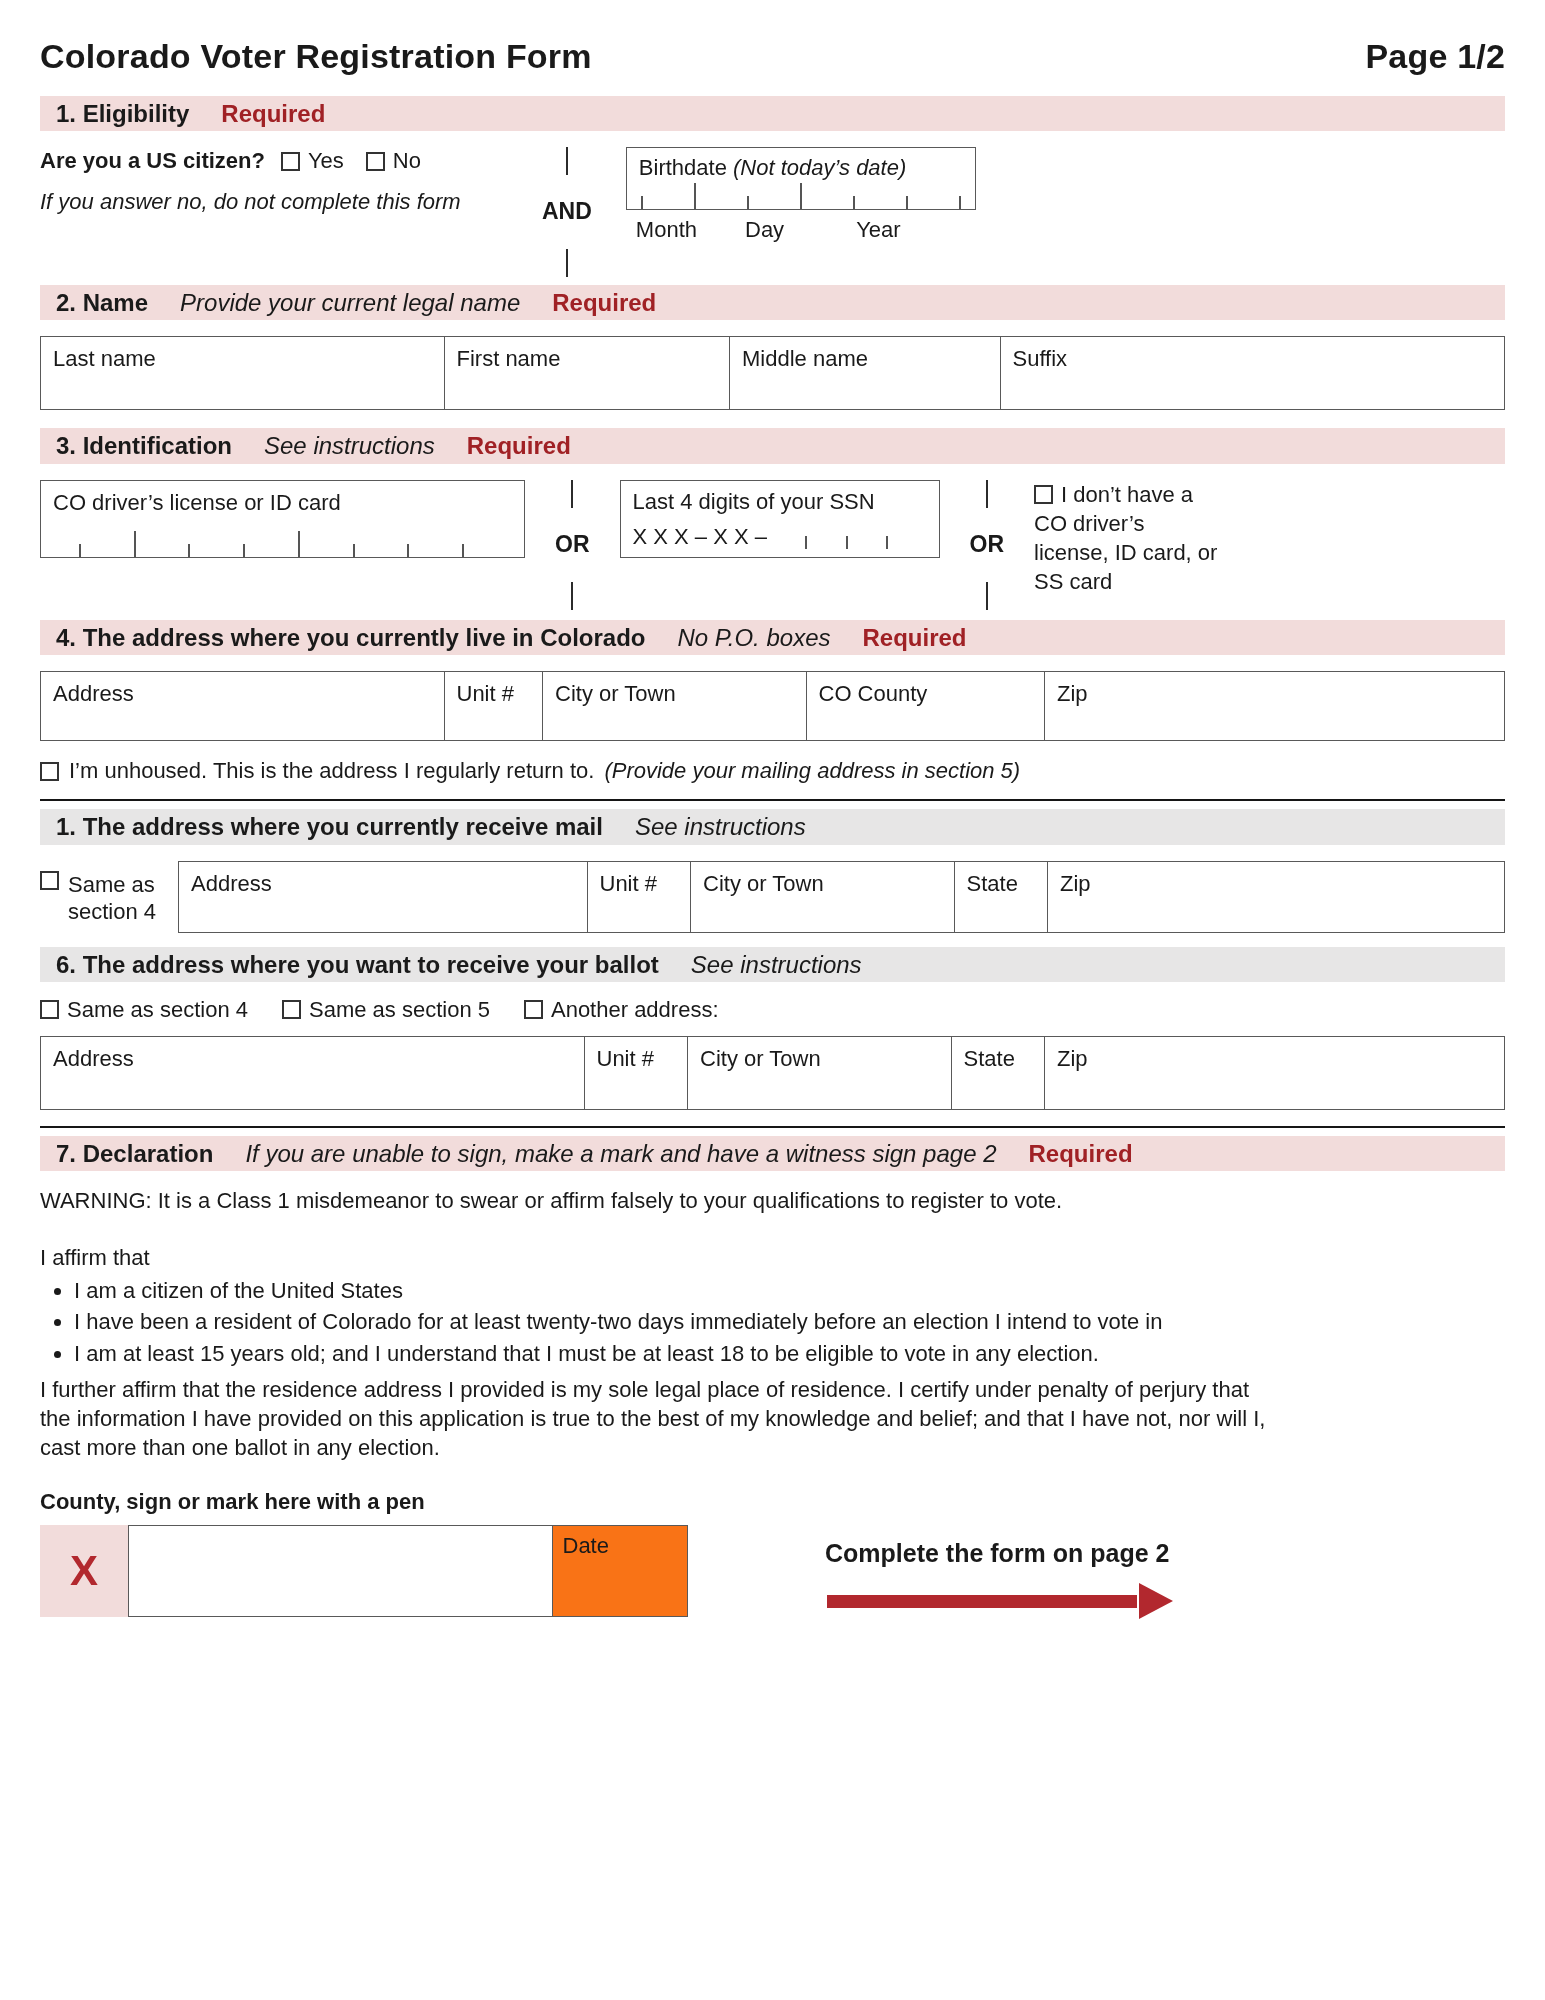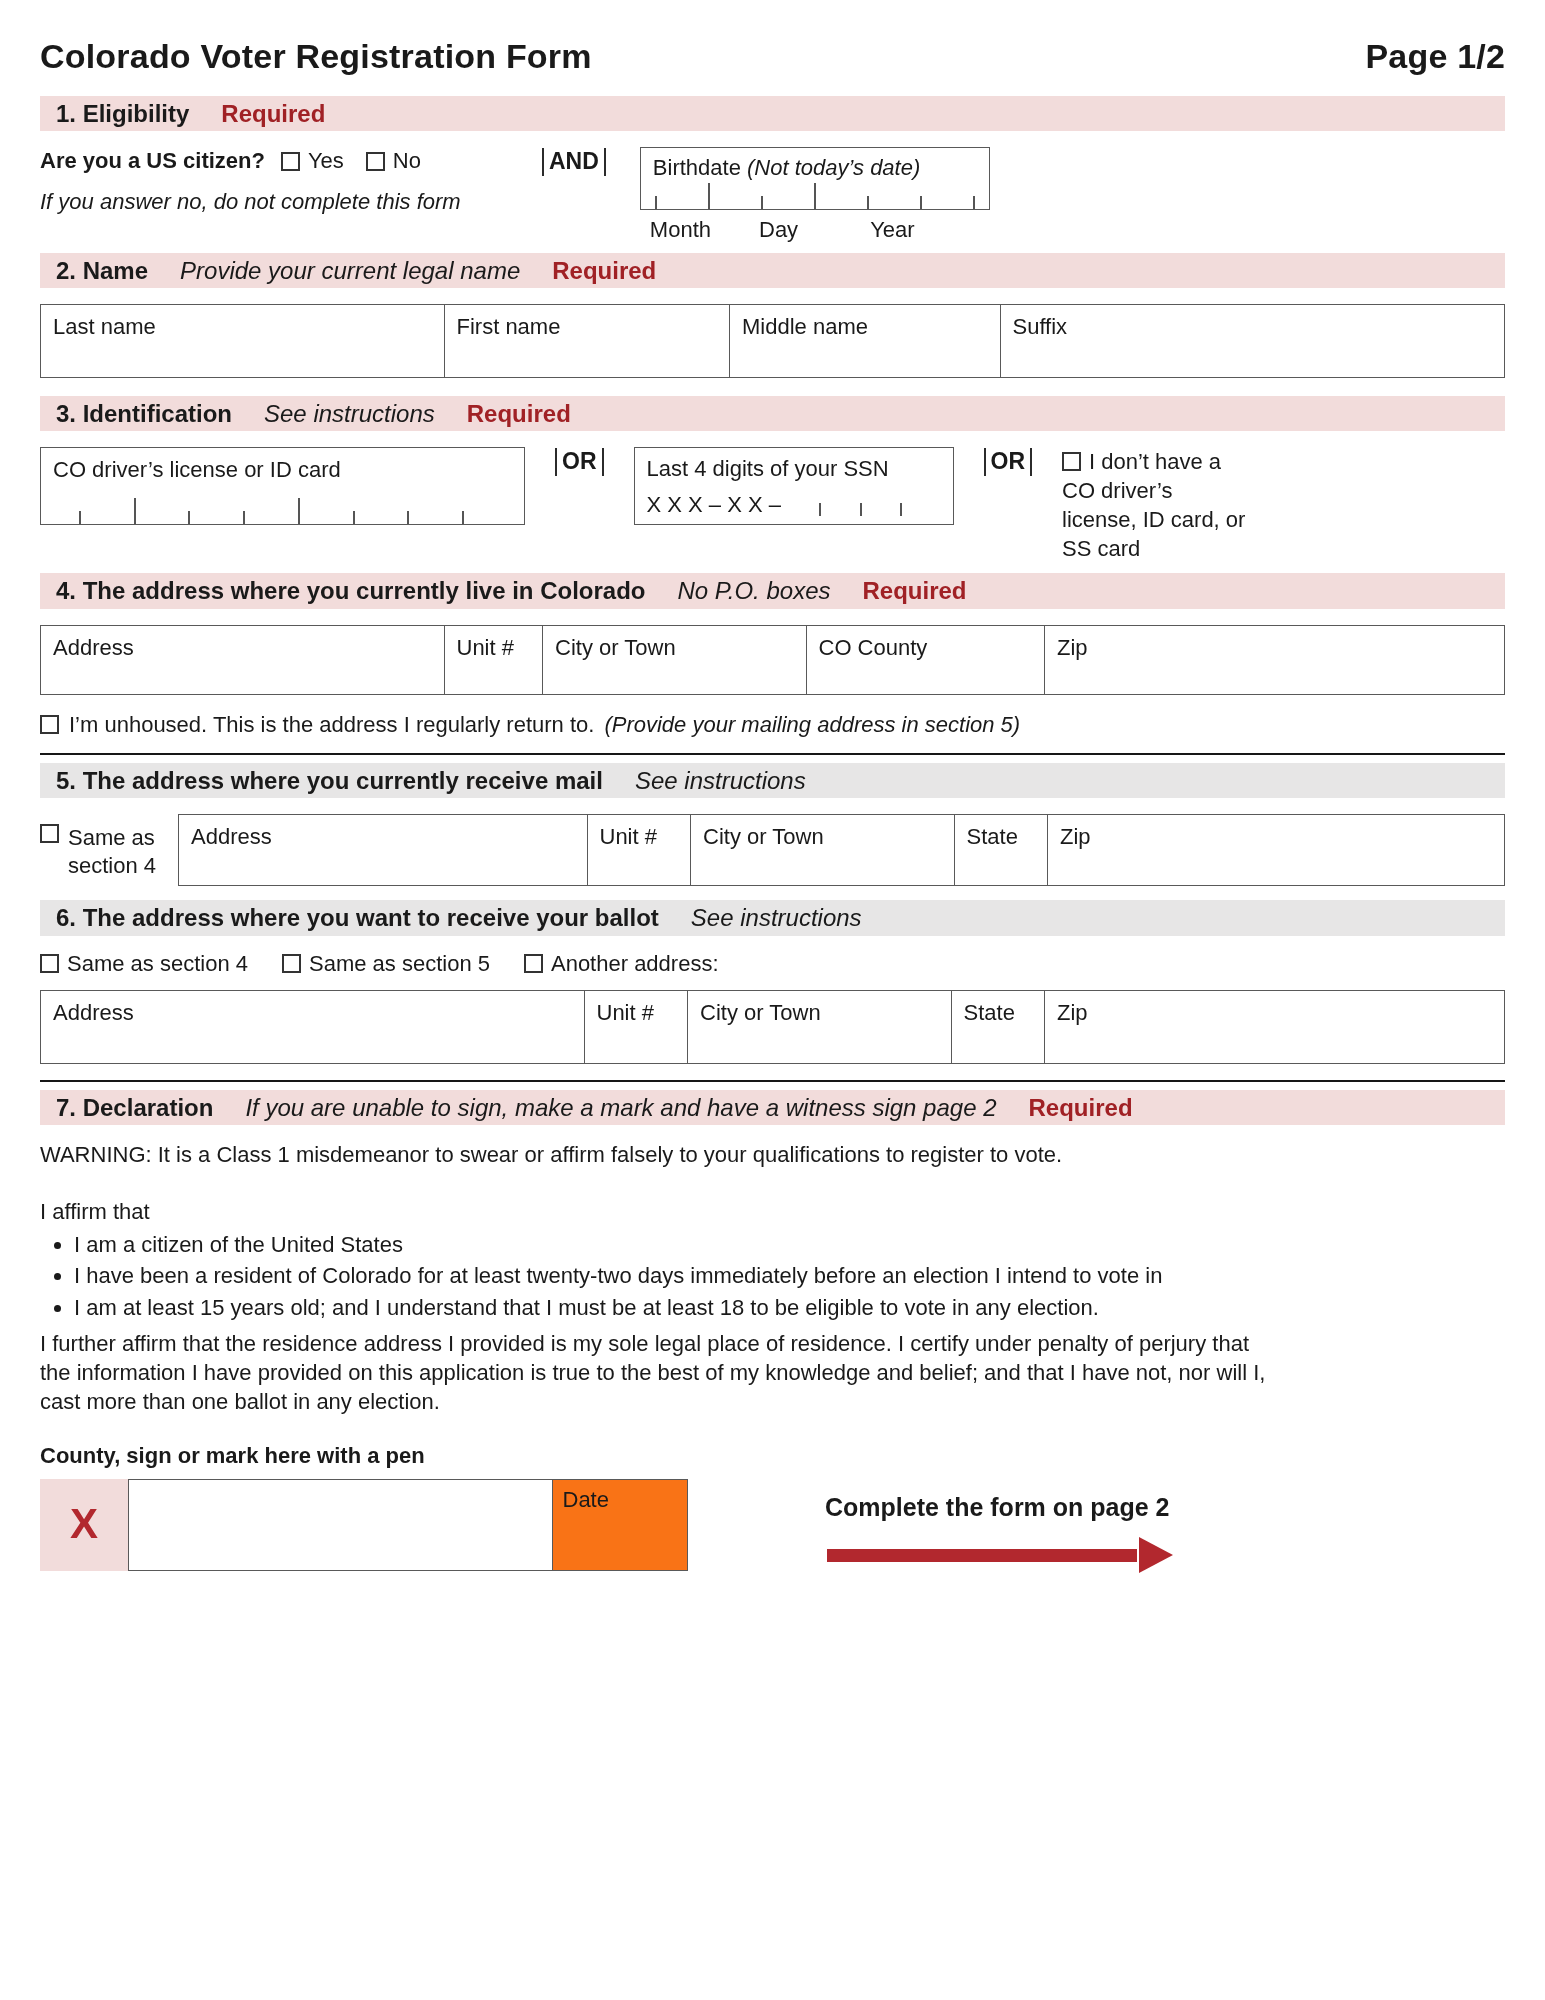--- a/index.html
+++ b/index.html
@@ -28,21 +28,21 @@
   .fbox { border:1.5px solid #595959; background:#fff; height:74px; padding:8px 12px; }
   .row .fbox + .fbox { margin-left:-1.5px; }
 
   
   .s1 { display:flex; margin:16px 0 8px; align-items:flex-start; }
   .s1left { width:468px; }
   .qrow { display:flex; align-items:center; }
   .qrow .q { font-weight:bold; margin-right:16px; }
   .cblab { display:flex; align-items:center; gap:8px; margin-right:22px; }
   .s1left .note { margin-top:12px; }
-  .vdiv { display:flex; flex-direction:row; align-items:center; gap:5px; margin:0 34px; }
+  .vdiv { display:flex; flex-direction:column; align-items:center; gap:22px; margin:0 34px; }
   .vl { width:2px; height:28px; background:#2b2b2b; }
   .vt { font-weight:bold; font-size:23px; }
   .bdbox { width:350px; height:63px; border:1.5px solid #595959; position:relative; padding:6px 12px; }
   .bdticks { position:absolute; left:14px; right:14px; bottom:0; display:flex; justify-content:space-between; align-items:flex-end; }
   .tick { width:2px; height:13px; background:#555; }
   .tick.tall { height:26px; }
   .bdlabels { display:flex; padding-top:6px; }
   .bdlabels span:nth-child(1){ margin-left:10px; }
   .bdlabels span:nth-child(2){ margin-left:48px; }
   .bdlabels span:nth-child(3){ margin-left:72px; }
@@ -250,21 +250,21 @@
 
   <div class="unhoused">
     <span class="cb"></span>
     <span>I’m unhoused. This is the address I regularly return to.</span>
     <span class="it">(Provide your mailing address in section 5)</span>
   </div>
 
   <hr class="sep">
 
   <div class="bar gray">
-    <span class="t">5. The address where you currently receive mail</span>
+    <span class="t">1. The address where you currently receive mail</span>
     <span class="sub">See instructions</span>
   </div>
 
   <div class="s5">
     <div class="sameas">
       <span class="cb"></span>
       <span class="lbl">Same as section 4</span>
     </div>
     <div class="row">
       <div class="fbox" style="width:410px; height:72px;">

